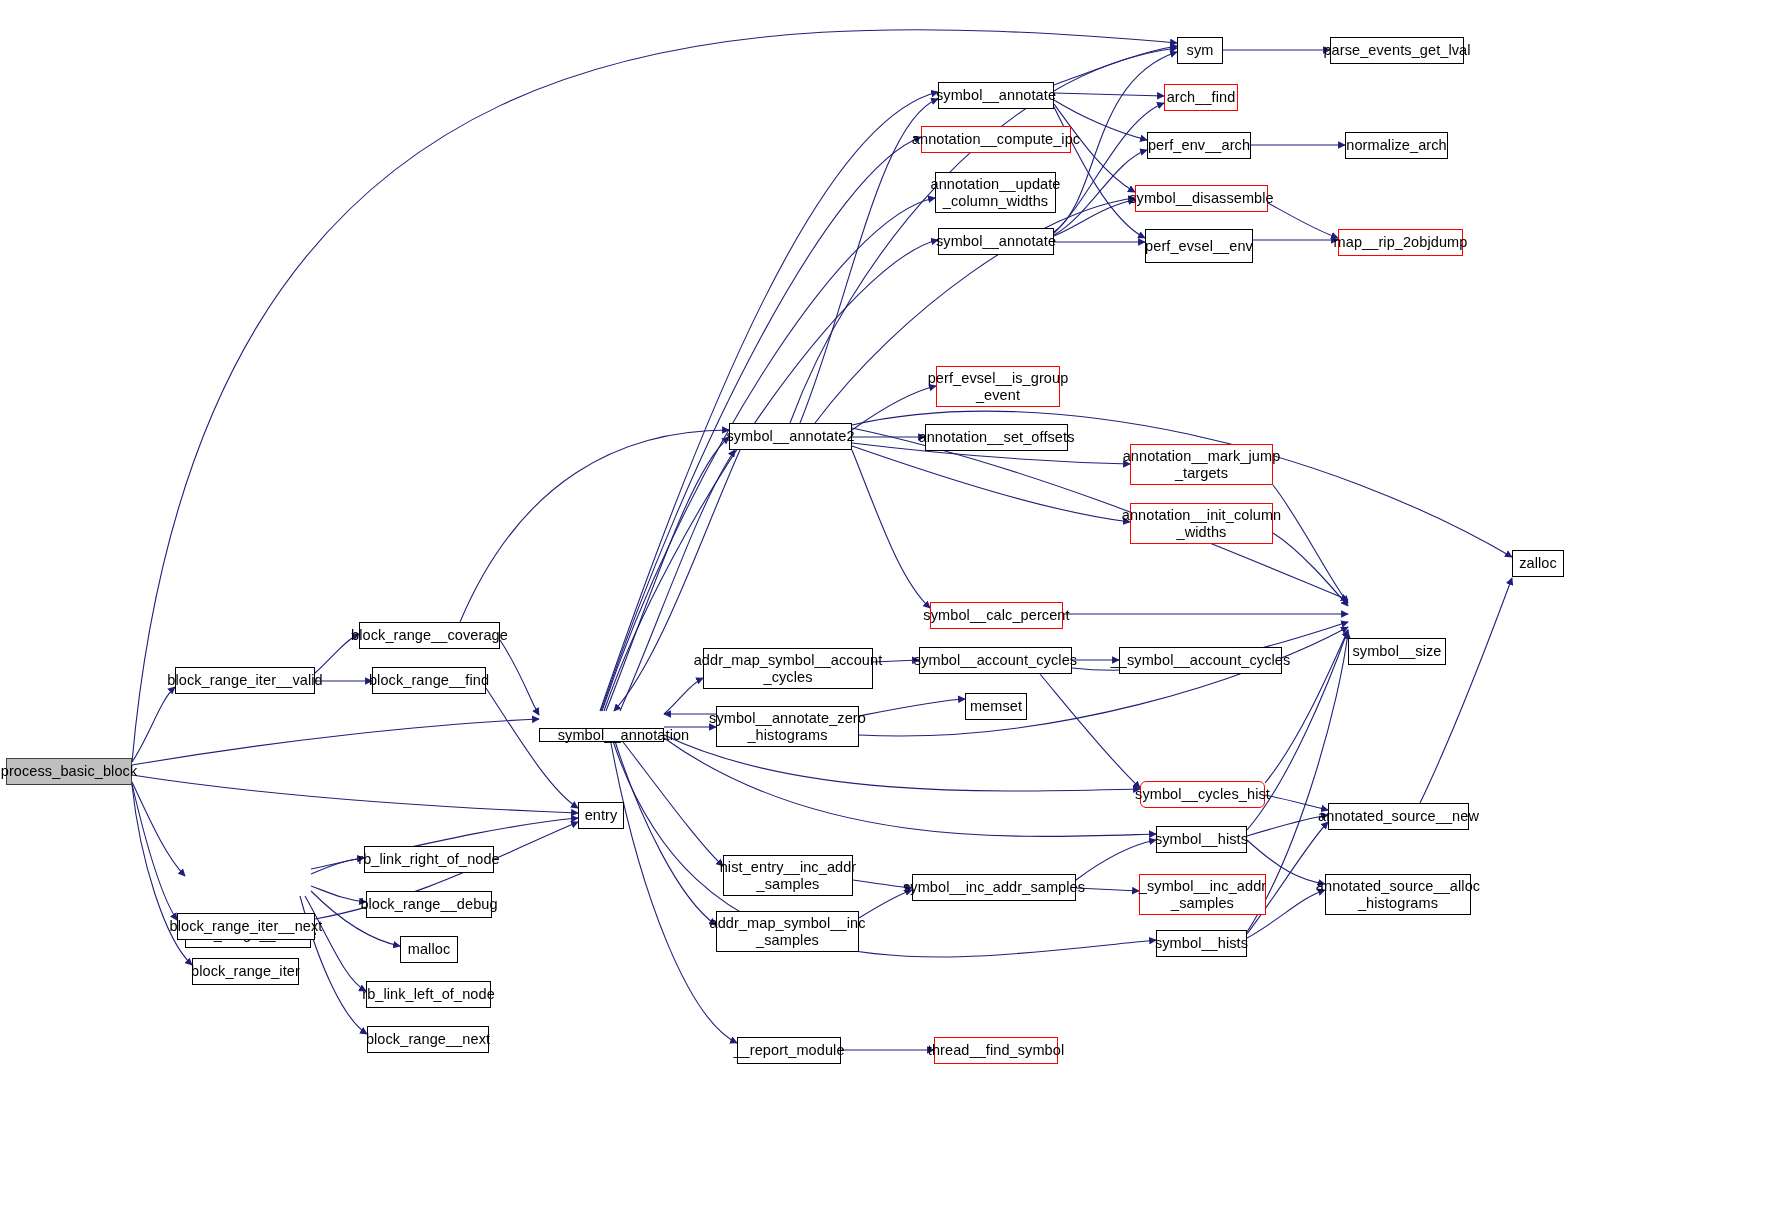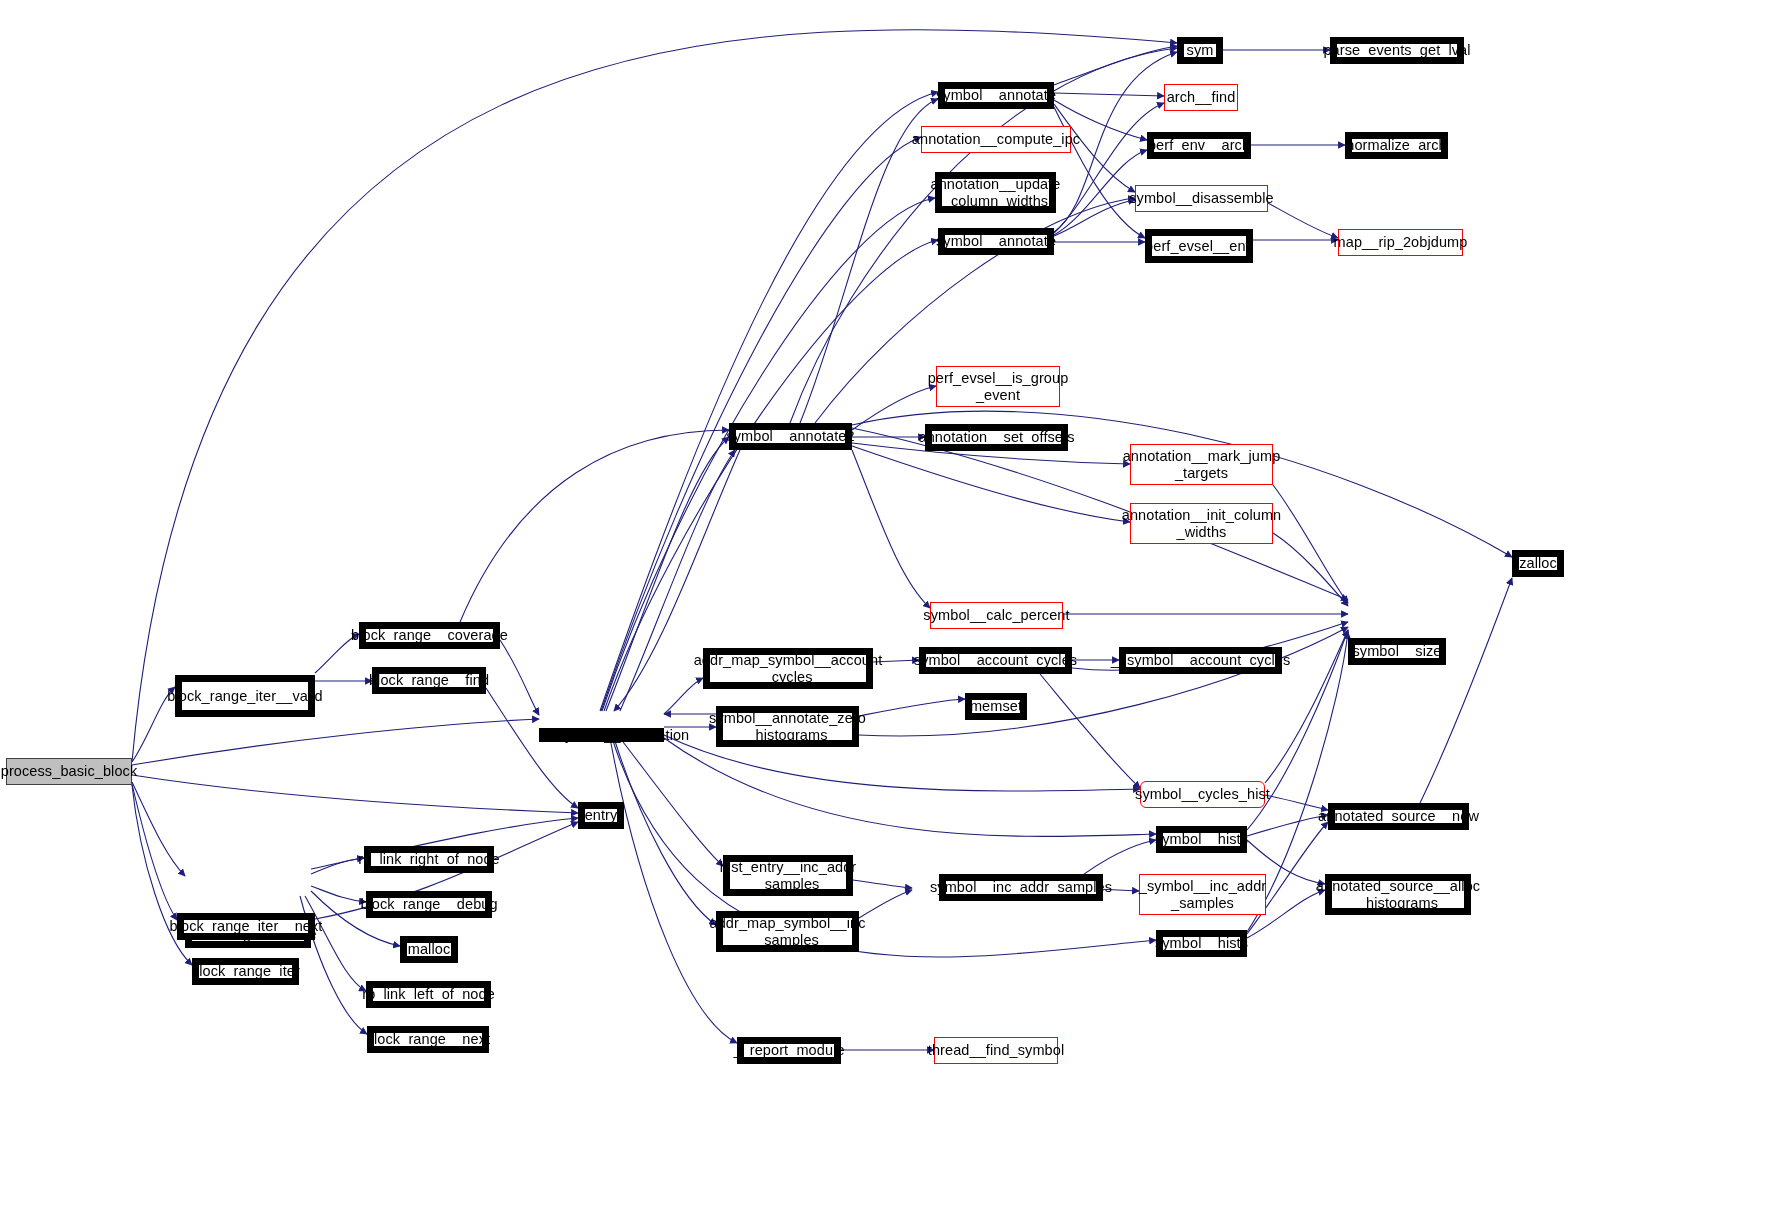--- a/index.html
+++ b/index.html
@@ -25,21 +25,21 @@
     pointer-events: none;
   }
   .node {
     position: absolute;
     box-sizing: border-box;
     display: flex;
     align-items: center;
     justify-content: center;
     text-align: center;
     background: #ffffff;
-    border: 7px solid #000000;
+    border: 1px solid #000000;
     color: #000000;
     font-size: 14.5px;
     line-height: 1.12;
     letter-spacing: 0.1px;
     white-space: pre-line;
     z-index: 5;
   }
   .node.red {
     border: 1px solid #ff0000;
   }
@@ -138,21 +138,21 @@
         <path d="M 1420 803 C 1460 720 1500 610 1512 578" fill="none" stroke="#1f1f7a" stroke-width="1.1" marker-end="url(#arrow)"></path>
         <path d="M 853 880 C 880 884 900 887 912 888" fill="none" stroke="#1f1f7a" stroke-width="1.1" marker-end="url(#arrow)"></path>
         <path d="M 859 918 C 880 905 900 894 912 890" fill="none" stroke="#1f1f7a" stroke-width="1.1" marker-end="url(#arrow)"></path>
         <path d="M 1076 888 C 1100 889 1120 890 1139 891" fill="none" stroke="#1f1f7a" stroke-width="1.1" marker-end="url(#arrow)"></path>
         <path d="M 1076 880 C 1100 862 1130 845 1156 840" fill="none" stroke="#1f1f7a" stroke-width="1.1" marker-end="url(#arrow)"></path>
         <path d="M 841 1050 L 934 1050" fill="none" stroke="#1f1f7a" stroke-width="1.1" marker-end="url(#arrow)"></path>
       </g>
   </svg>
   <div id="nodes-group">
       <div class="node root" style="left: 6px; top: 758px; width: 126px; height: 27px;">process_basic_block</div>
-      <div class="node" style="left: 175px; top: 667px; width: 140px; height: 42px; margin-top: 8px;">block_range_iter__valid</div>
+      <div class="node" style="left: 175px; top: 667px; width: 140px; height: 27px;">block_range_iter__valid</div>
       <div class="node" style="left: 359px; top: 622px; width: 141px; height: 27px;">block_range__coverage</div>
       <div class="node" style="left: 372px; top: 667px; width: 114px; height: 27px;">block_range__find</div>
       <div class="node" style="left: 185px; top: 921px; width: 126px; height: 27px;">block_range__create</div>
       <div class="node" style="left: 177px; top: 913px; width: 138px; height: 27px;">block_range_iter__next</div>
       <div class="node" style="left: 192px; top: 958px; width: 107px; height: 27px;">block_range_iter</div>
       <div class="node" style="left: 364px; top: 846px; width: 130px; height: 27px;">rb_link_right_of_node</div>
       <div class="node" style="left: 366px; top: 891px; width: 126px; height: 27px;">block_range__debug</div>
       <div class="node" style="left: 400px; top: 936px; width: 58px; height: 27px;">malloc</div>
       <div class="node" style="left: 366px; top: 981px; width: 125px; height: 27px;">rb_link_left_of_node</div>
       <div class="node" style="left: 367px; top: 1026px; width: 122px; height: 27px;">block_range__next</div>
@@ -187,21 +187,21 @@
       <div class="node" style="left: 919px; top: 647px; width: 153px; height: 27px;">symbol__account_cycles</div>
       <div class="node" style="left: 1119px; top: 647px; width: 163px; height: 27px;">__symbol__account_cycles</div>
       <div class="node" style="left: 716px; top: 706px; width: 143px; height: 41px;">symbol__annotate_zero
 _histograms</div>
       <div class="node" style="left: 965px; top: 693px; width: 62px; height: 27px;">memset</div>
       <div class="node red" style="left: 1140px; top: 781px; width: 125px; height: 27px; border-radius: 6px;">symbol__cycles_hist</div>
       <div class="node" style="left: 1328px; top: 803px; width: 141px; height: 27px;">annotated_source__new</div>
       <div class="node" style="left: 1156px; top: 826px; width: 91px; height: 27px;">symbol__hists</div>
       <div class="node" style="left: 723px; top: 855px; width: 130px; height: 41px;">hist_entry__inc_addr
 _samples</div>
-      <div class="node" style="left: 912px; top: 874px; width: 164px; height: 27px; margin-left: 27px;">symbol__inc_addr_samples</div>
+      <div class="node" style="left: 912px; top: 874px; width: 164px; height: 27px;">symbol__inc_addr_samples</div>
       <div class="node red" style="left: 1139px; top: 874px; width: 127px; height: 41px;">_symbol__inc_addr
 _samples</div>
       <div class="node" style="left: 1325px; top: 874px; width: 146px; height: 41px;">annotated_source__alloc
 _histograms</div>
       <div class="node" style="left: 716px; top: 911px; width: 143px; height: 41px;">addr_map_symbol__inc
 _samples</div>
       <div class="node" style="left: 1156px; top: 930px; width: 91px; height: 27px;">symbol__hists</div>
       <div class="node" style="left: 737px; top: 1037px; width: 104px; height: 27px;">__report_module</div>
       <div class="node red" style="left: 934px; top: 1037px; width: 124px; height: 27px;">thread__find_symbol</div>
     </div>

